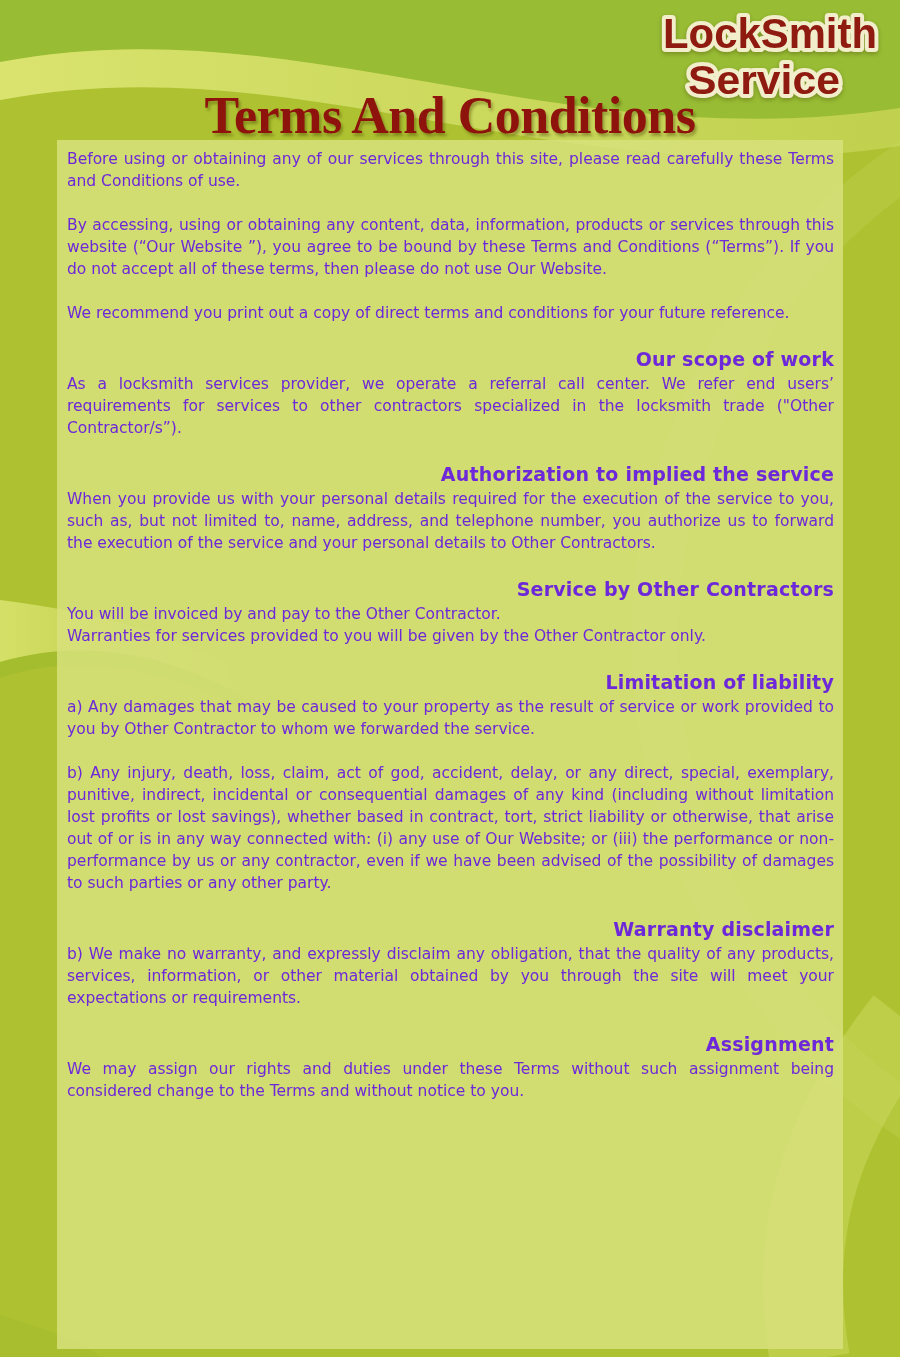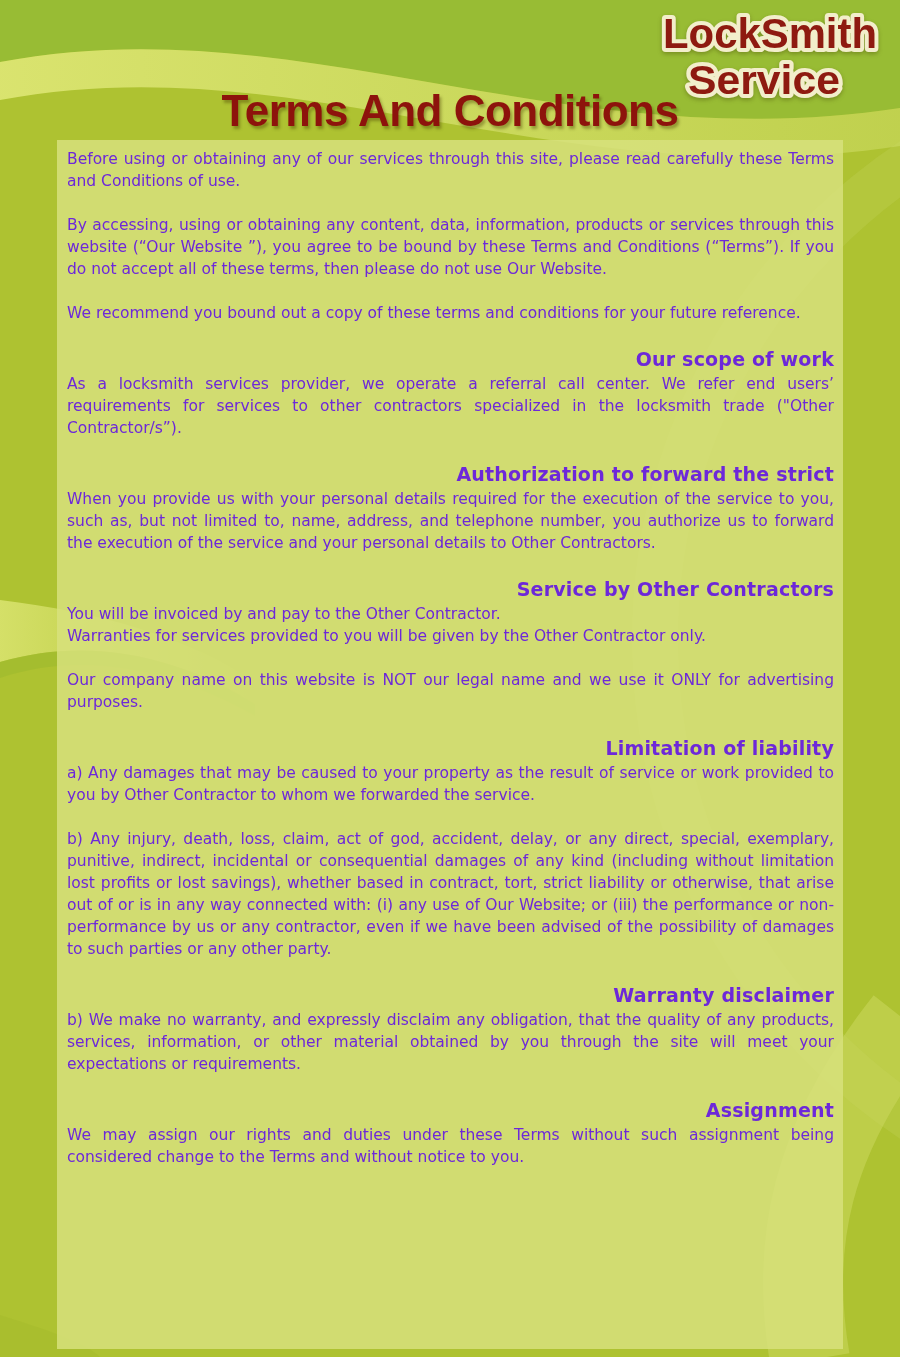--- a/index.html
+++ b/index.html
@@ -8,22 +8,22 @@
     background:#aec231;
     font-family:"DejaVu Sans",sans-serif;
   }
   .bg-svg{position:absolute;left:0;top:0;width:900px;height:1357px;display:block;}
   .logo{
     position:absolute;top:6px;right:8px;width:248px;height:112px;
   }
   .page-title{
     position:absolute;left:57px;top:86px;width:786px;
     text-align:center;
-    font-family:Liberation Sans, sans-serif;
-    font-weight:bold;font-size:44px;letter-spacing:-0.5px;
+    font-family:Liberation Serif, serif;
+    font-weight:bold;font-size:52px;letter-spacing:-0.5px;
     color:#8d130c;
     text-shadow:2px 3px 3px rgba(70,60,0,0.40);
   }
   .panel{
     position:absolute;left:57px;top:140px;width:786px;height:1209px;
     box-sizing:border-box;
     background:rgba(216,225,125,0.84);
     padding:8px 9px 0 10px;
     overflow:hidden;
     color:#6d28d9;
@@ -73,32 +73,31 @@
     <text x="126" y="42" font-size="43" textLength="214" lengthAdjust="spacingAndGlyphs">LockSmith</text>
     <text x="120" y="88" font-size="40" textLength="152" lengthAdjust="spacingAndGlyphs">Service</text>
   </g>
 </svg>
 
 <div class="page-title">Terms And Conditions</div>
 
 <div class="panel">
   <p class="p gap">Before using or obtaining any of our services through this site, please read carefully these Terms and Conditions of use.</p>
   <p class="p gap">By accessing, using or obtaining any content, data, information, products or services through this website (“Our Website ”), you agree to be bound by these Terms and Conditions (“Terms”). If you do not accept all of these terms, then please do not use Our Website.</p>
-  <p class="p">We recommend you bound out a copy of these terms and conditions for your future reference.</p>
+  <p class="p">We recommend you print out a copy of direct terms and conditions for your future reference.</p>
 
   <h2 class="h">Our scope of work</h2>
   <p class="p">As a locksmith services provider, we operate a referral call center. We refer end users’ requirements for services to other contractors specialized in the locksmith trade ("Other Contractor/s”).</p>
 
-  <h2 class="h">Authorization to forward the strict</h2>
+  <h2 class="h">Authorization to implied the service</h2>
   <p class="p">When you provide us with your personal details required for the execution of the service to you, such as, but not limited to, name, address, and telephone number, you authorize us to forward the execution of the service and your personal details to Other Contractors.</p>
 
   <h2 class="h">Service by Other Contractors</h2>
   <p class="p">You will be invoiced by and pay to the Other Contractor.</p>
   <p class="p gap">Warranties for services provided to you will be given by the Other Contractor only.</p>
-  <p class="p">Our company name on this website is NOT our legal name and we use it ONLY for advertising purposes.</p>
 
   <h2 class="h">Limitation of liability</h2>
   <p class="p gap">a) Any damages that may be caused to your property as the result of service or work provided to you by Other Contractor to whom we forwarded the service.</p>
   <p class="p">b) Any injury, death, loss, claim, act of god, accident, delay, or any direct, special, exemplary, punitive, indirect, incidental or consequential damages of any kind (including without limitation lost profits or lost savings), whether based in contract, tort, strict liability or otherwise, that arise out of or is in any way connected with: (i) any use of Our Website; or (iii) the performance or non-performance by us or any contractor, even if we have been advised of the possibility of damages to such parties or any other party.</p>
 
   <h2 class="h">Warranty disclaimer</h2>
   <p class="p">b) We make no warranty, and expressly disclaim any obligation, that the quality of any products, services, information, or other material obtained by you through the site will meet your expectations or requirements.</p>
 
   <h2 class="h">Assignment</h2>
   <p class="p">We may assign our rights and duties under these Terms without such assignment being considered change to the Terms and without notice to you.</p>

